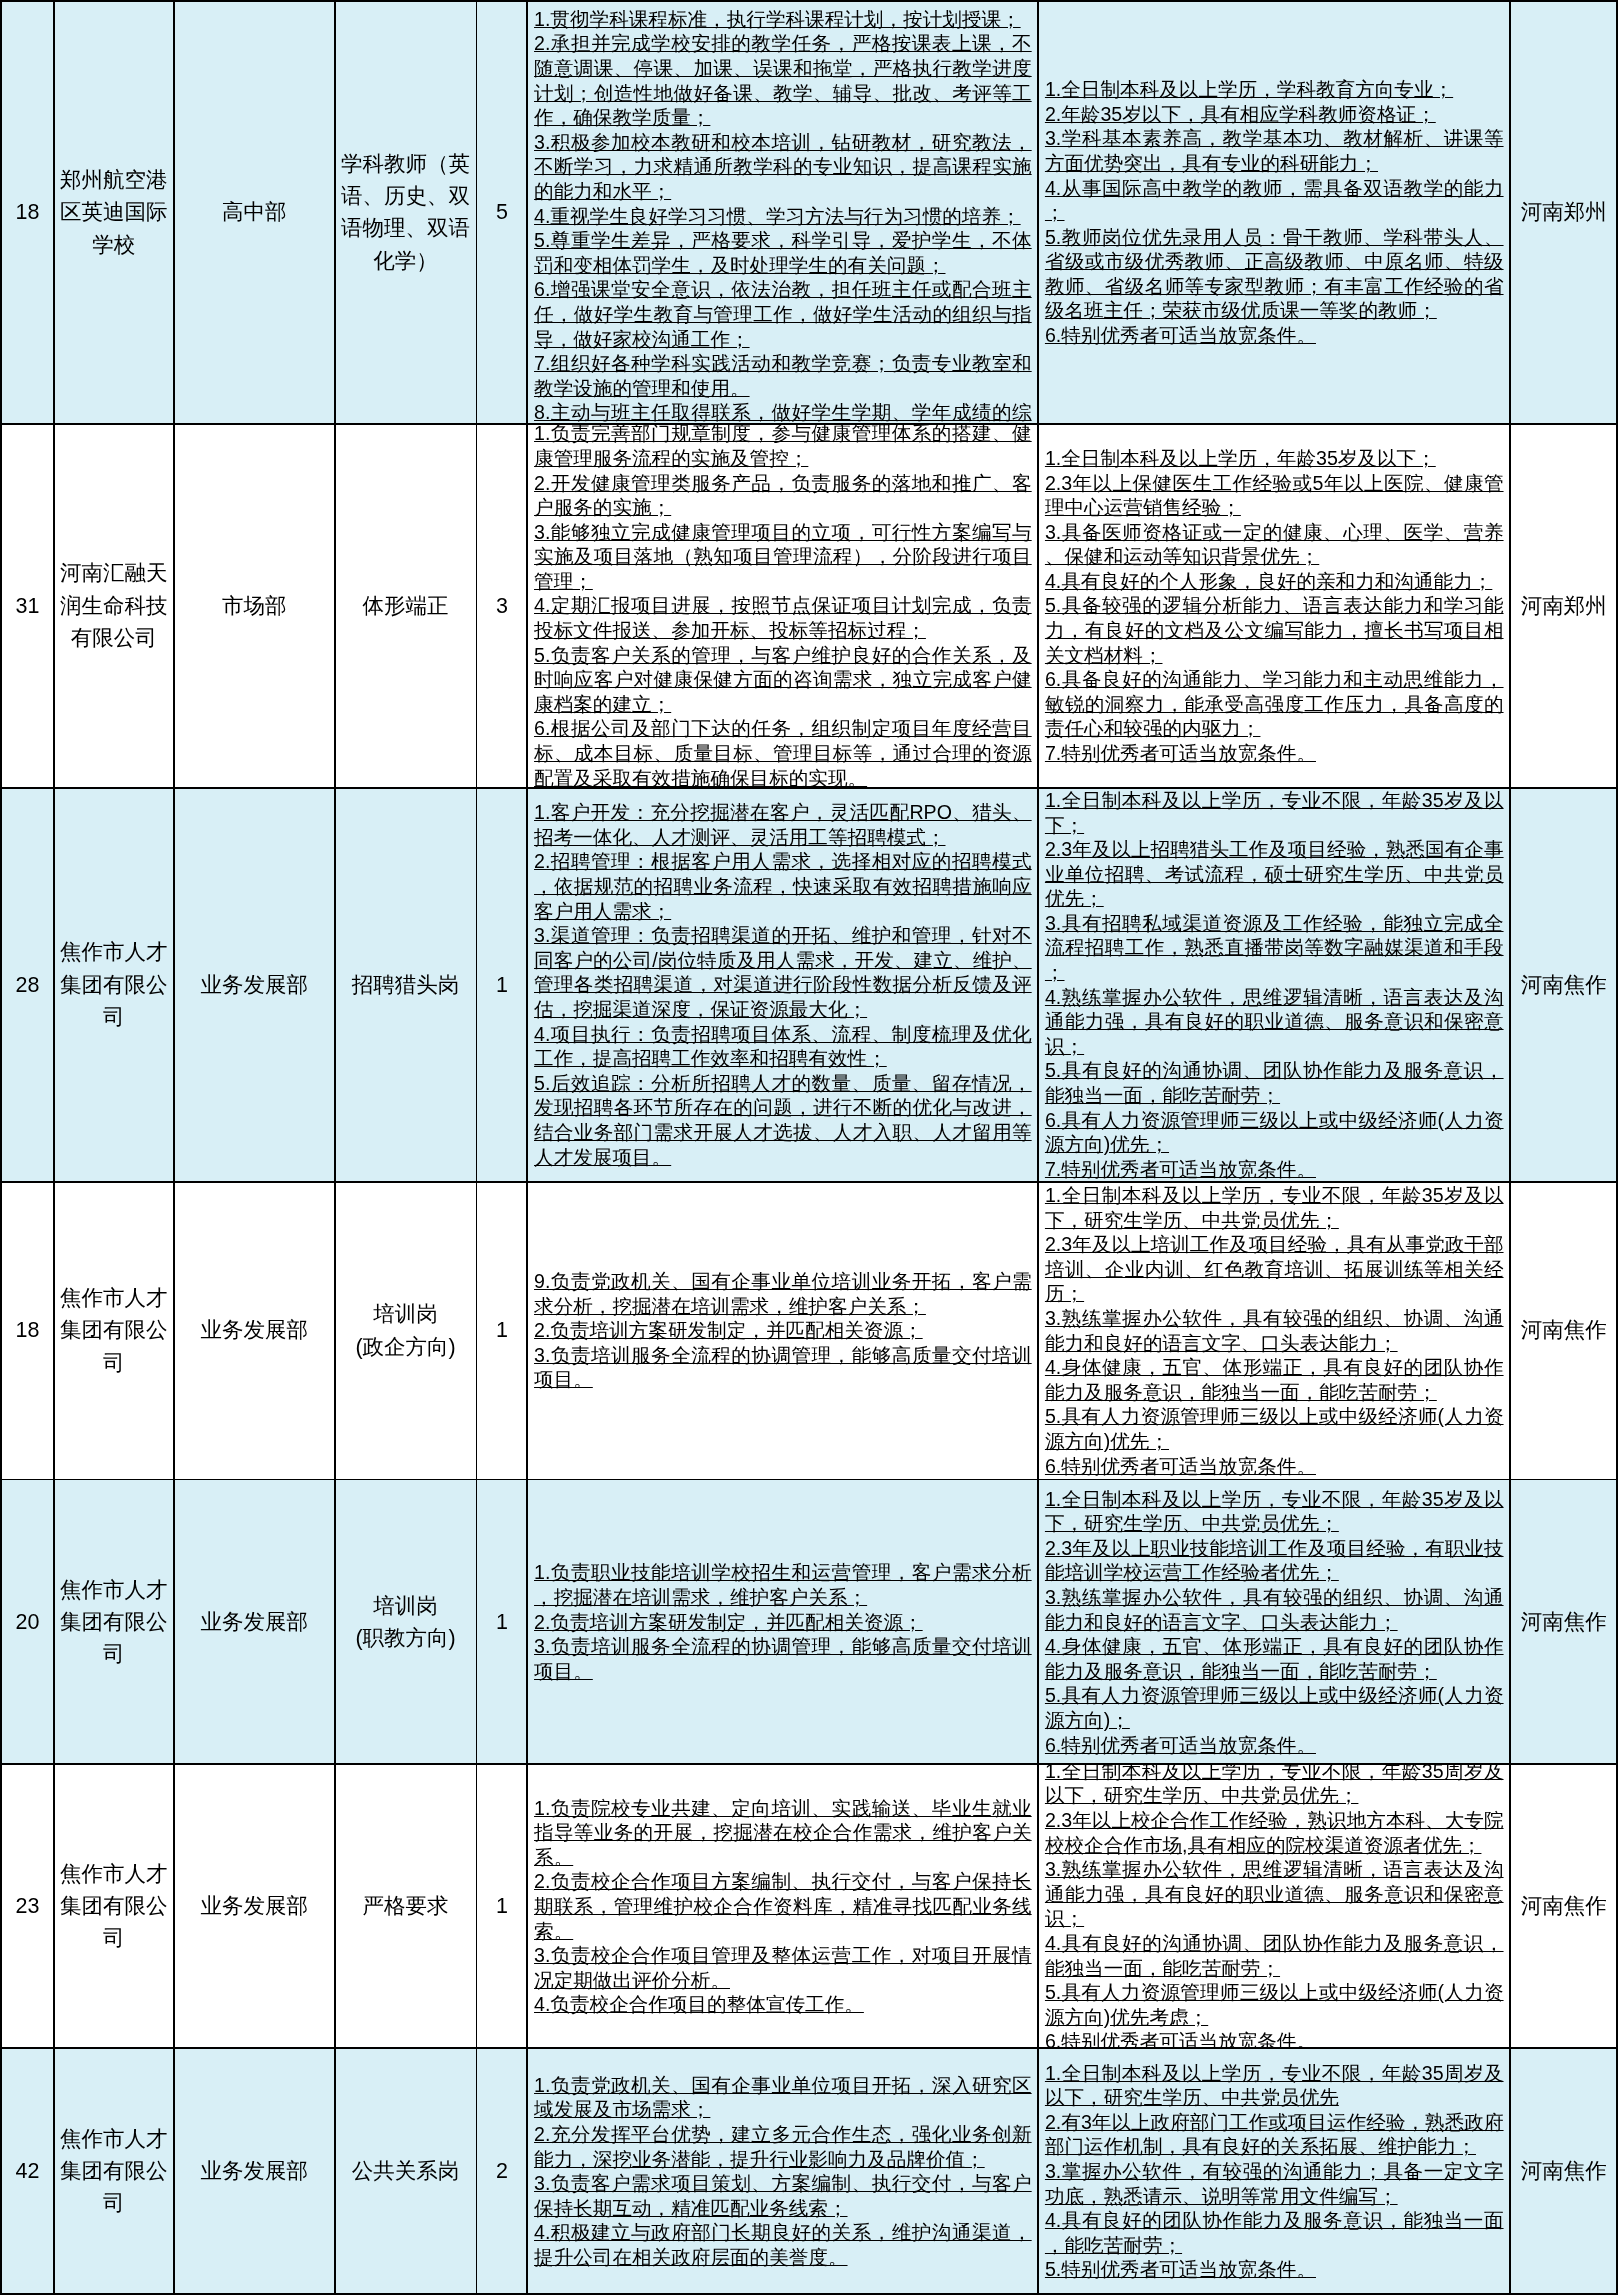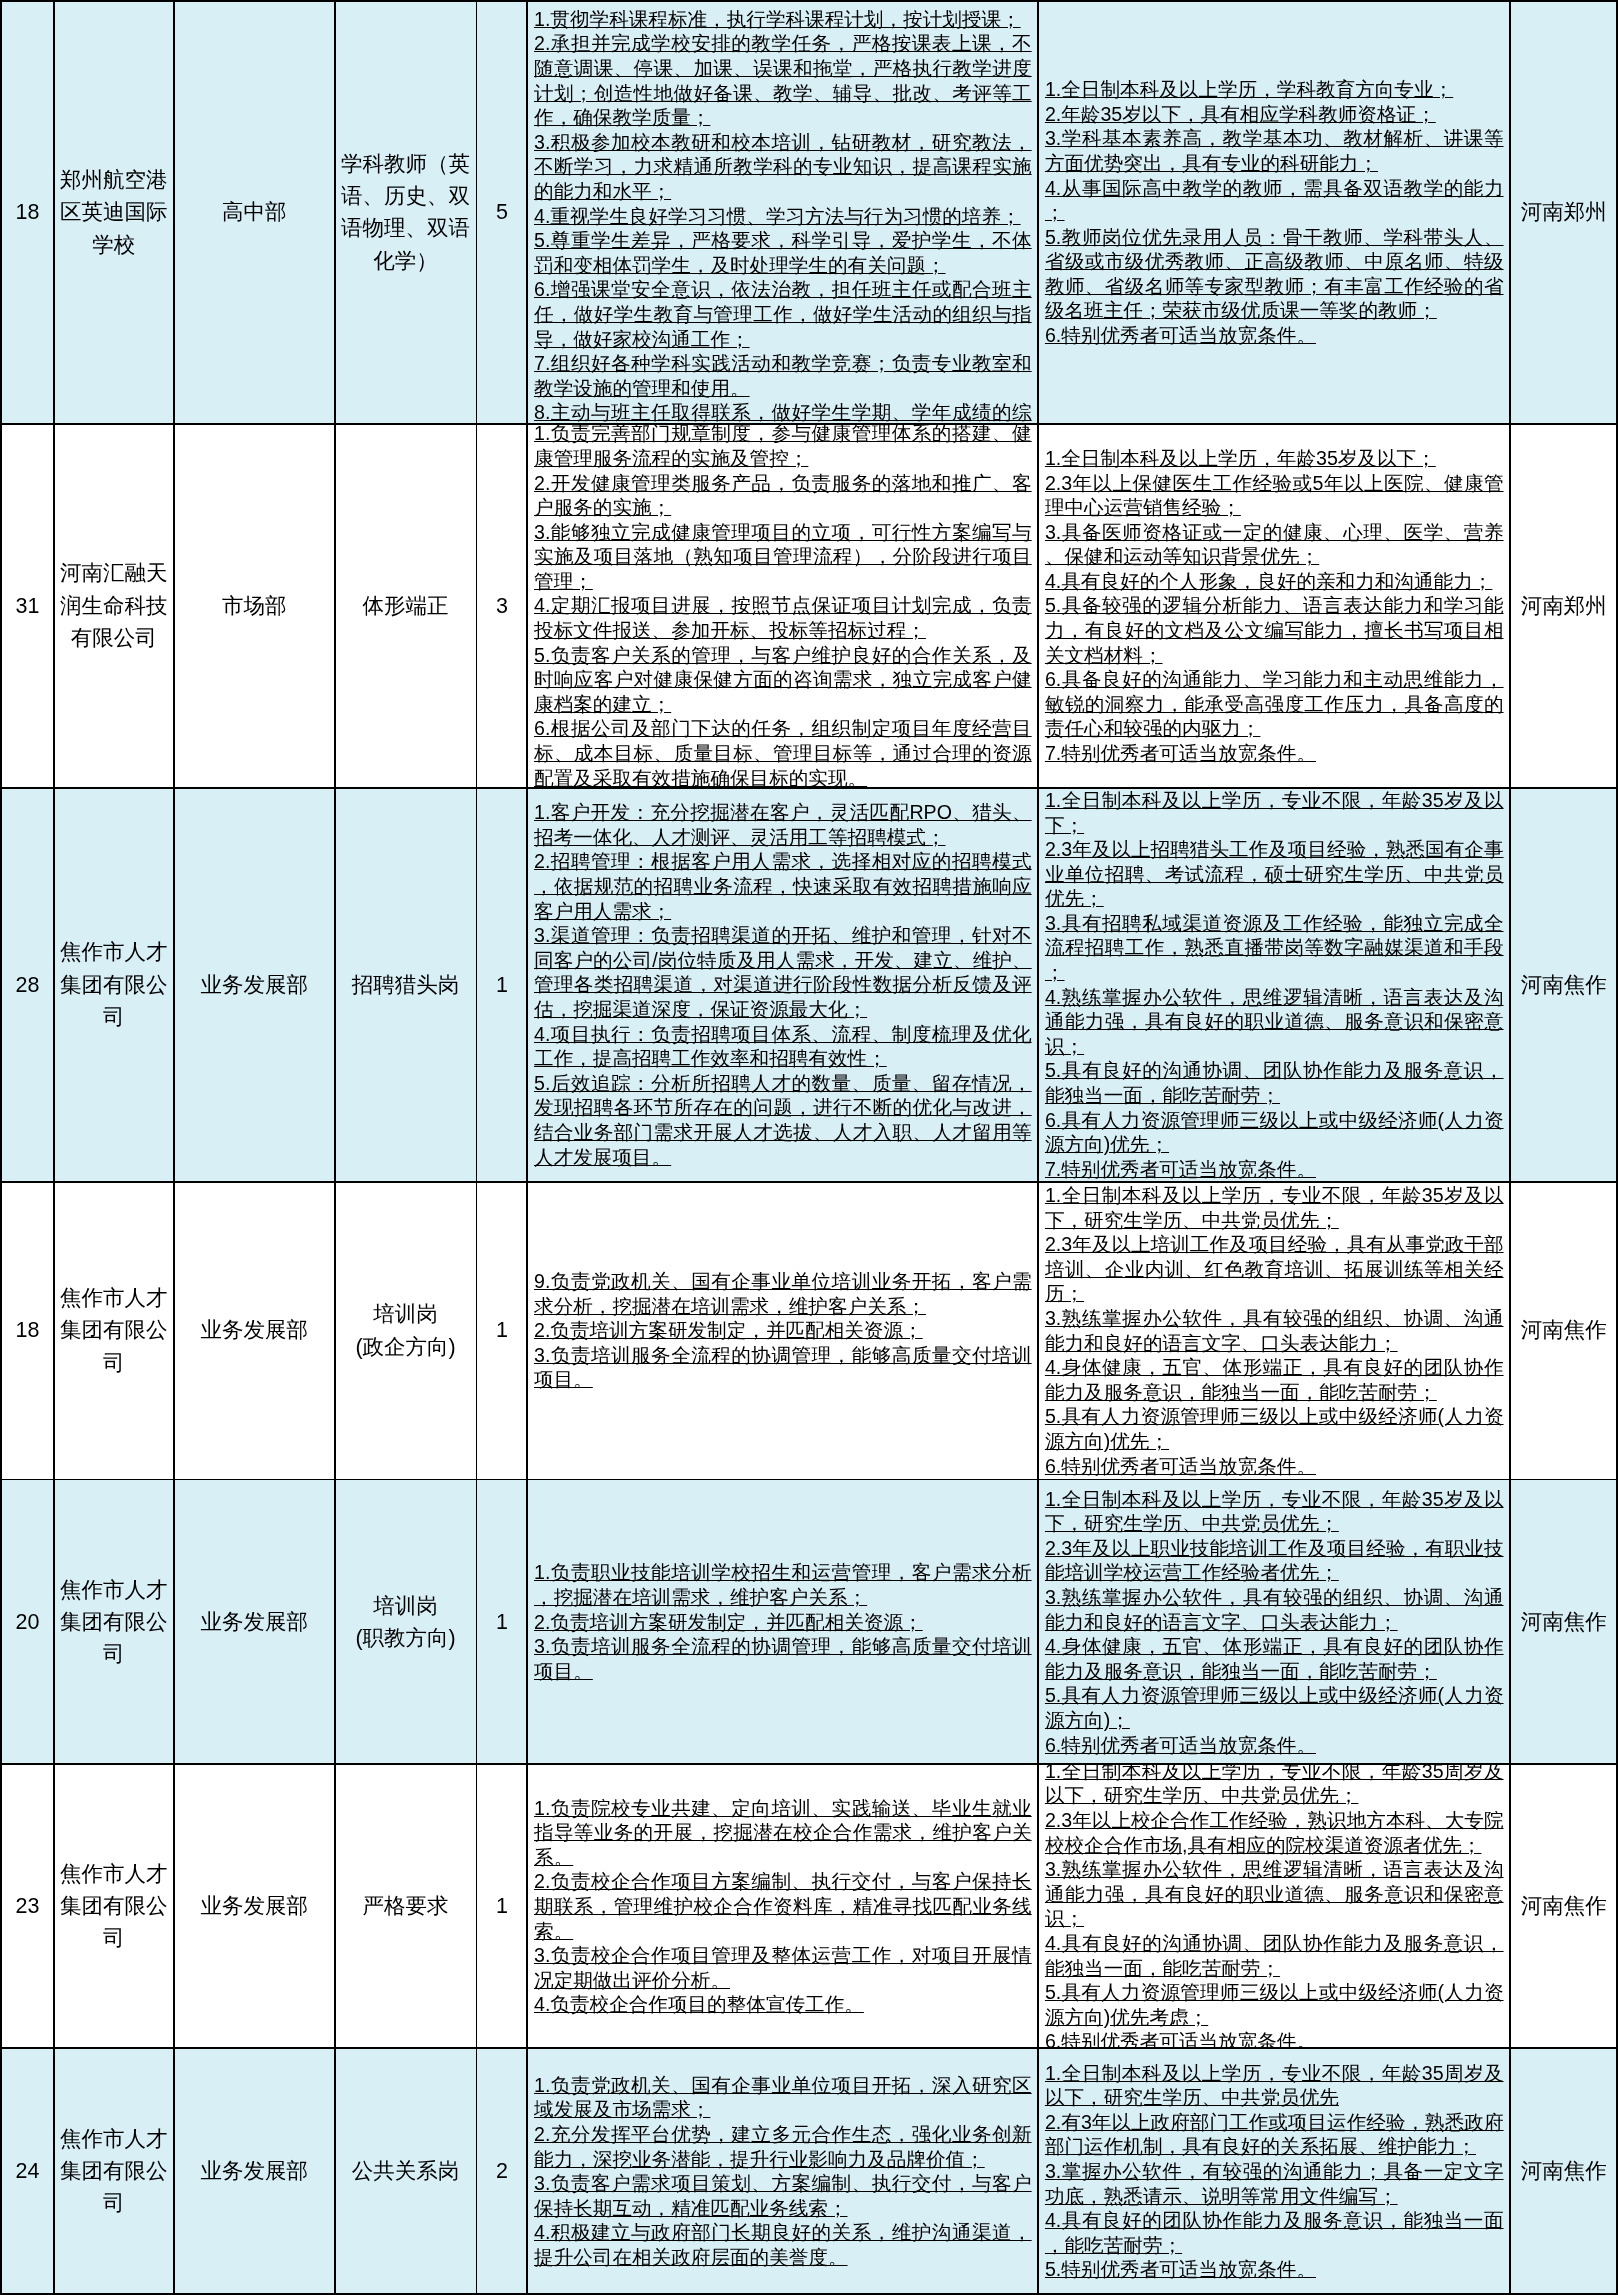--- a/index.html
+++ b/index.html
@@ -154,21 +154,21 @@
     <div class="cell t r">1.全日制本科及以上学历，专业不限，年龄35周岁及以下，研究生学历、中共党员优先；
 2.3年以上校企合作工作经验，熟识地方本科、大专院校校企合作市场,具有相应的院校渠道资源者优先；
 3.熟练掌握办公软件，思维逻辑清晰，语言表达及沟通能力强，具有良好的职业道德、服务意识和保密意识；
 4.具有良好的沟通协调、团队协作能力及服务意识，能独当一面，能吃苦耐劳；
 5.具有人力资源管理师三级以上或中级经济师(人力资源方向)优先考虑；
 6.特别优秀者可适当放宽条件。</div>
     <div class="cell c">河南焦作</div>
   </div>
 
   <div class="tr alt">
-    <div class="cell c">24</div>
+    <div class="cell c">42</div>
     <div class="cell c">焦作市人才集团有限公司</div>
     <div class="cell c">业务发展部</div>
     <div class="cell c">公共关系岗</div>
     <div class="cell c">2</div>
     <div class="cell t d">1.负责党政机关、国有企事业单位项目开拓，深入研究区域发展及市场需求；
 2.充分发挥平台优势，建立多元合作生态，强化业务创新能力，深挖业务潜能，提升行业影响力及品牌价值；
 3.负责客户需求项目策划、方案编制、执行交付，与客户保持长期互动，精准匹配业务线索；
 4.积极建立与政府部门长期良好的关系，维护沟通渠道，提升公司在相关政府层面的美誉度。</div>
     <div class="cell t r">1.全日制本科及以上学历，专业不限，年龄35周岁及以下，研究生学历、中共党员优先
 2.有3年以上政府部门工作或项目运作经验，熟悉政府部门运作机制，具有良好的关系拓展、维护能力；

